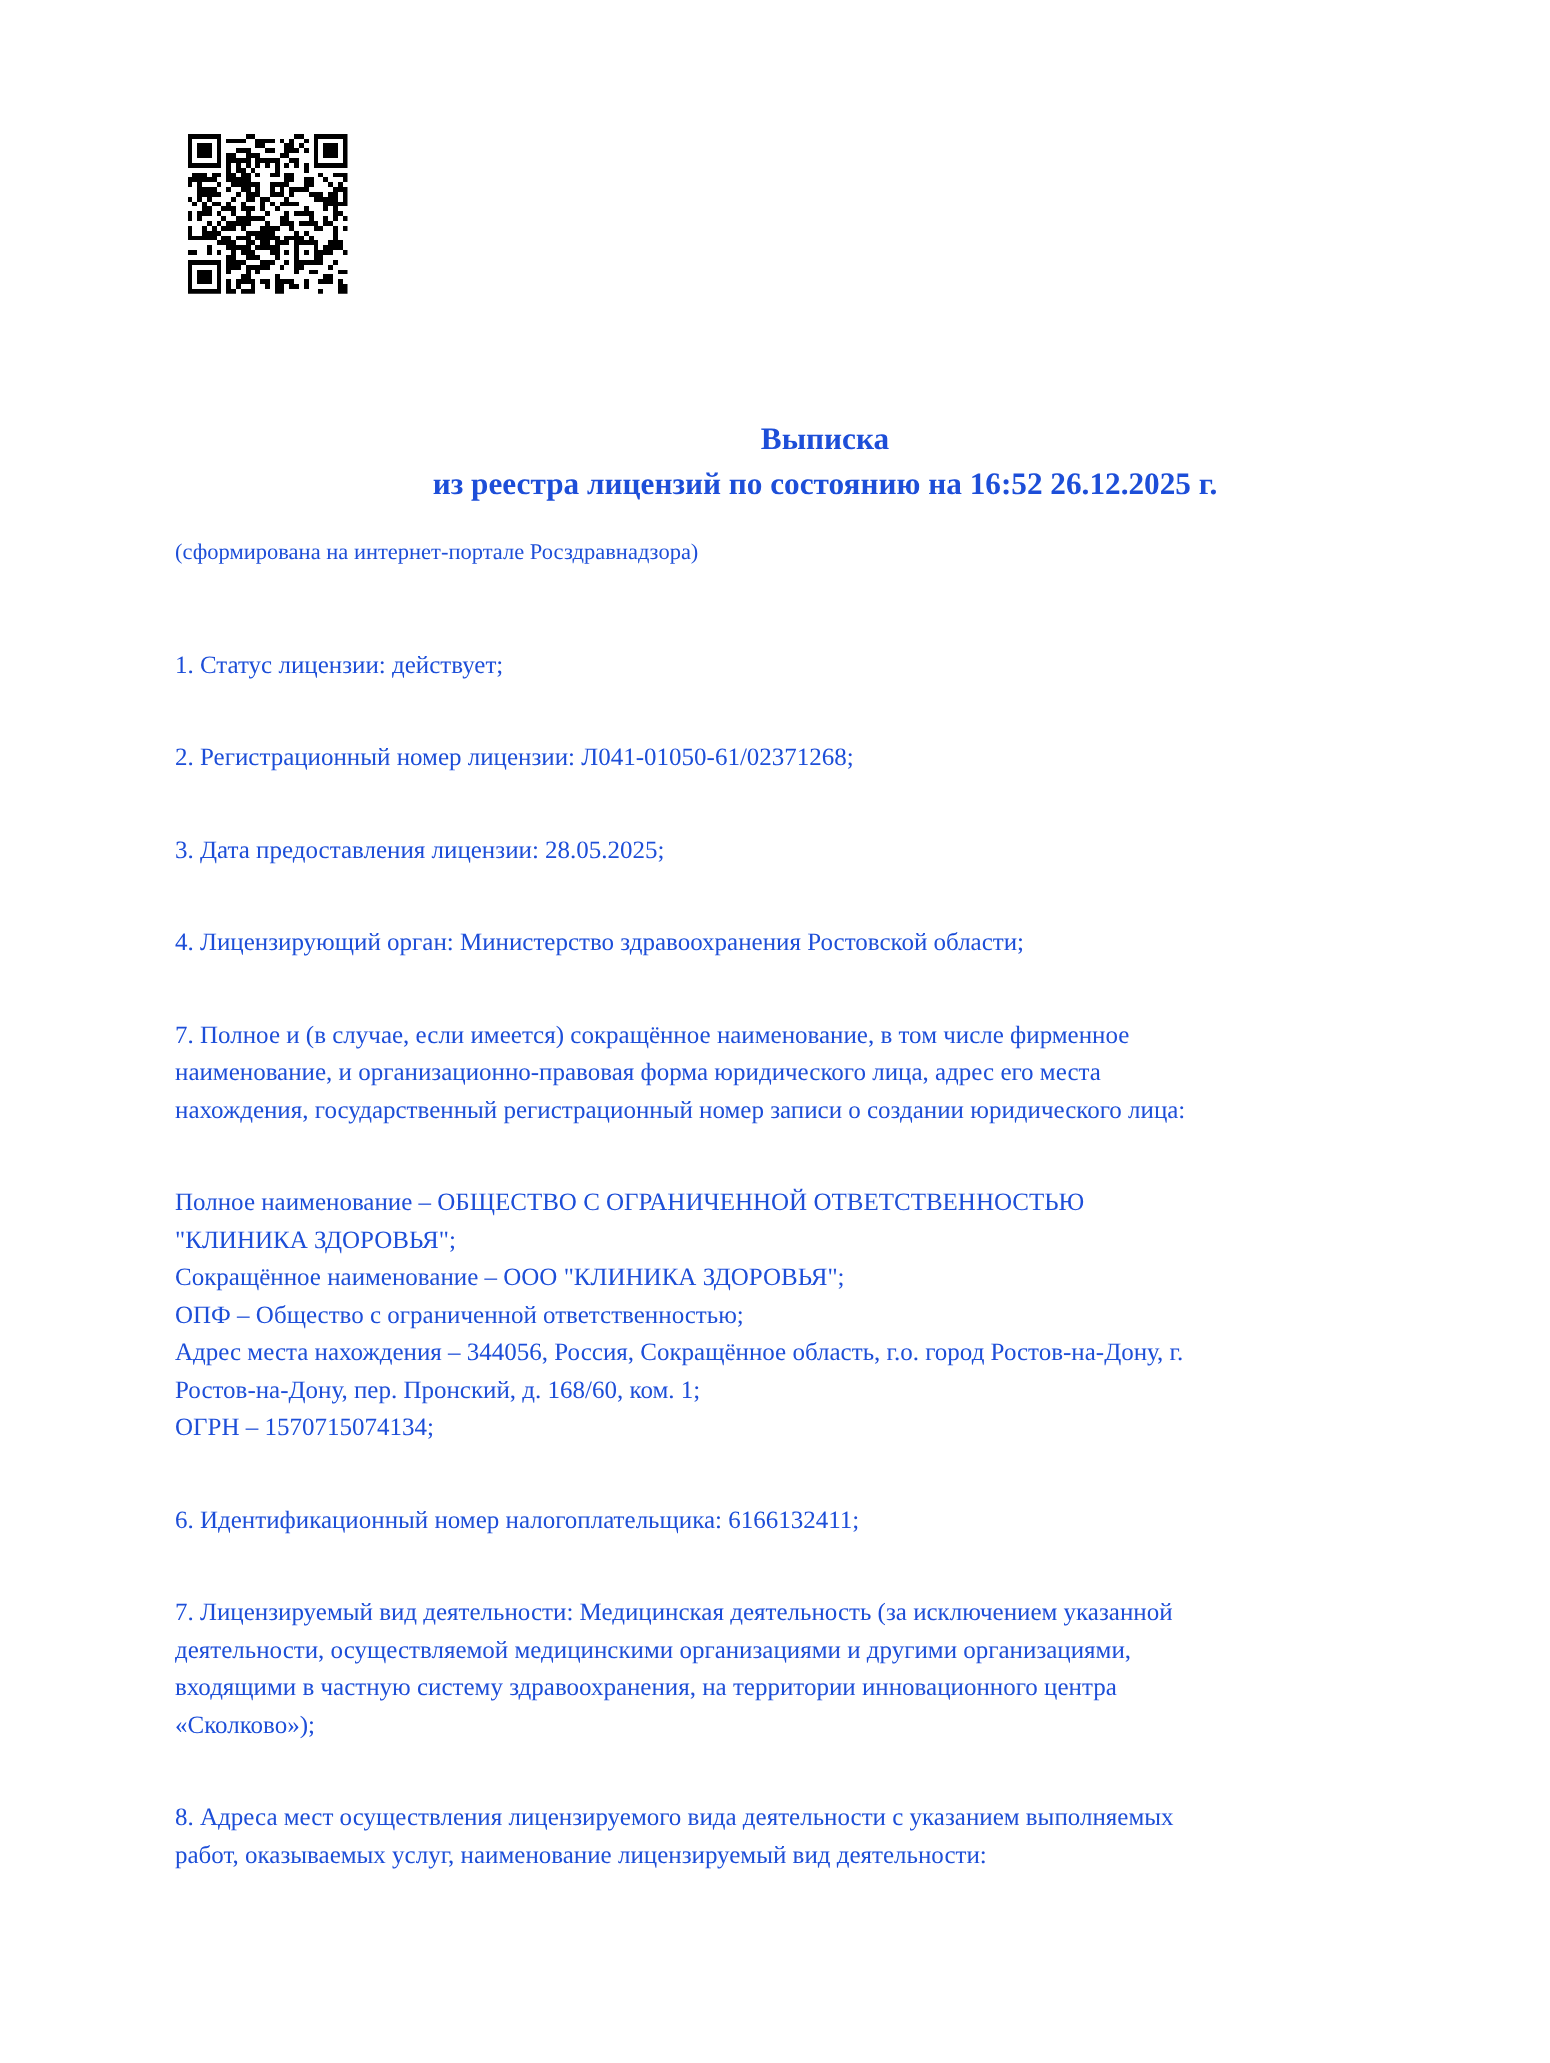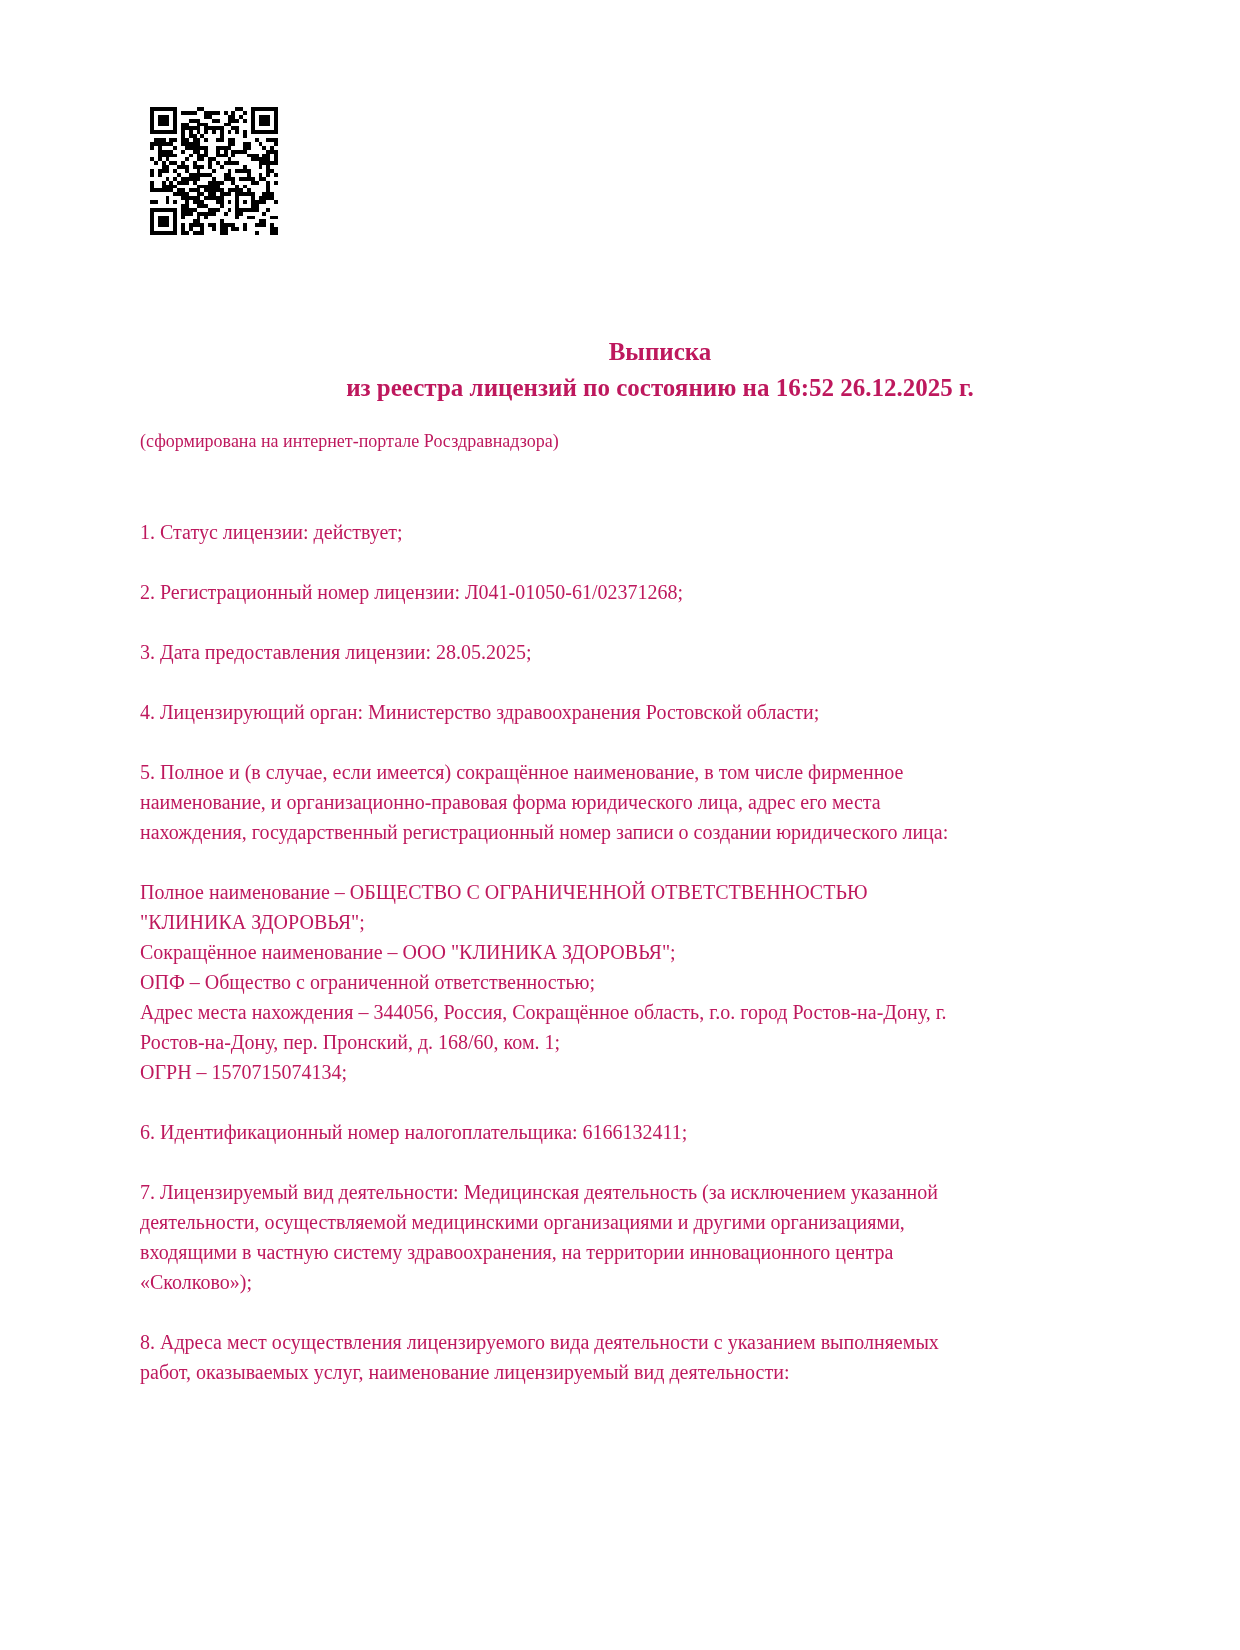--- a/index.html
+++ b/index.html
@@ -5,21 +5,21 @@
   html, body {
     margin: 0;
     padding: 0;
     background: #ffffff;
   }
   .page {
     position: relative;
     width: 1240px;
     height: 1650px;
     background: #ffffff;
-    color: #be185d;
+    color: #1d4ed8;
     font-family: "Liberation Serif", "DejaVu Serif", serif;
     overflow: hidden;
   }
   .qr {
     position: absolute;
     left: 150px;
     top: 107px;
     width: 128px;
     height: 128px;
   }
@@ -43,21 +43,21 @@
     line-height: 24px;
   }
   .doc-body {
     position: absolute;
     left: 140px;
     top: 517px;
     width: 1040px;
     font-size: 20px;
     line-height: 30px;
   }
-  .block + .block { margin-top: 30px; }
+  .block + .block { margin-top: 44px; }
   .line { white-space: nowrap; }
 </style>
 </head>
 <body>
 
 <div class="page">
 
   <div class="qr">
     <svg id="qr-svg" viewBox="0 0 132 132" width="128" height="128" shape-rendering="crispEdges" xmlns="http://www.w3.org/2000/svg">
         <rect x="0" y="0" width="132" height="132" fill="#ffffff"></rect>
@@ -612,21 +612,21 @@
       <div class="block">
         <div class="line">2. Регистрационный номер лицензии: Л041-01050-61/02371268;</div>
       </div>
       <div class="block">
         <div class="line">3. Дата предоставления лицензии: 28.05.2025;</div>
       </div>
       <div class="block">
         <div class="line">4. Лицензирующий орган: Министерство здравоохранения Ростовской области;</div>
       </div>
       <div class="block">
-        <div class="line">5. Полное и (в случае, если имеется) сокращённое наименование, в том числе фирменное</div>
+        <div class="line">7. Полное и (в случае, если имеется) сокращённое наименование, в том числе фирменное</div>
         <div class="line">наименование, и организационно-правовая форма юридического лица, адрес его места</div>
         <div class="line">нахождения, государственный регистрационный номер записи о создании юридического лица:</div>
       </div>
       <div class="block">
         <div class="line">Полное наименование – ОБЩЕСТВО С ОГРАНИЧЕННОЙ ОТВЕТСТВЕННОСТЬЮ</div>
         <div class="line">"КЛИНИКА ЗДОРОВЬЯ";</div>
         <div class="line">Сокращённое наименование – ООО "КЛИНИКА ЗДОРОВЬЯ";</div>
         <div class="line">ОПФ – Общество с ограниченной ответственностью;</div>
         <div class="line">Адрес места нахождения – 344056, Россия, Сокращённое область, г.о. город Ростов-на-Дону, г.</div>
         <div class="line">Ростов-на-Дону, пер. Пронский, д. 168/60, ком. 1;</div>

